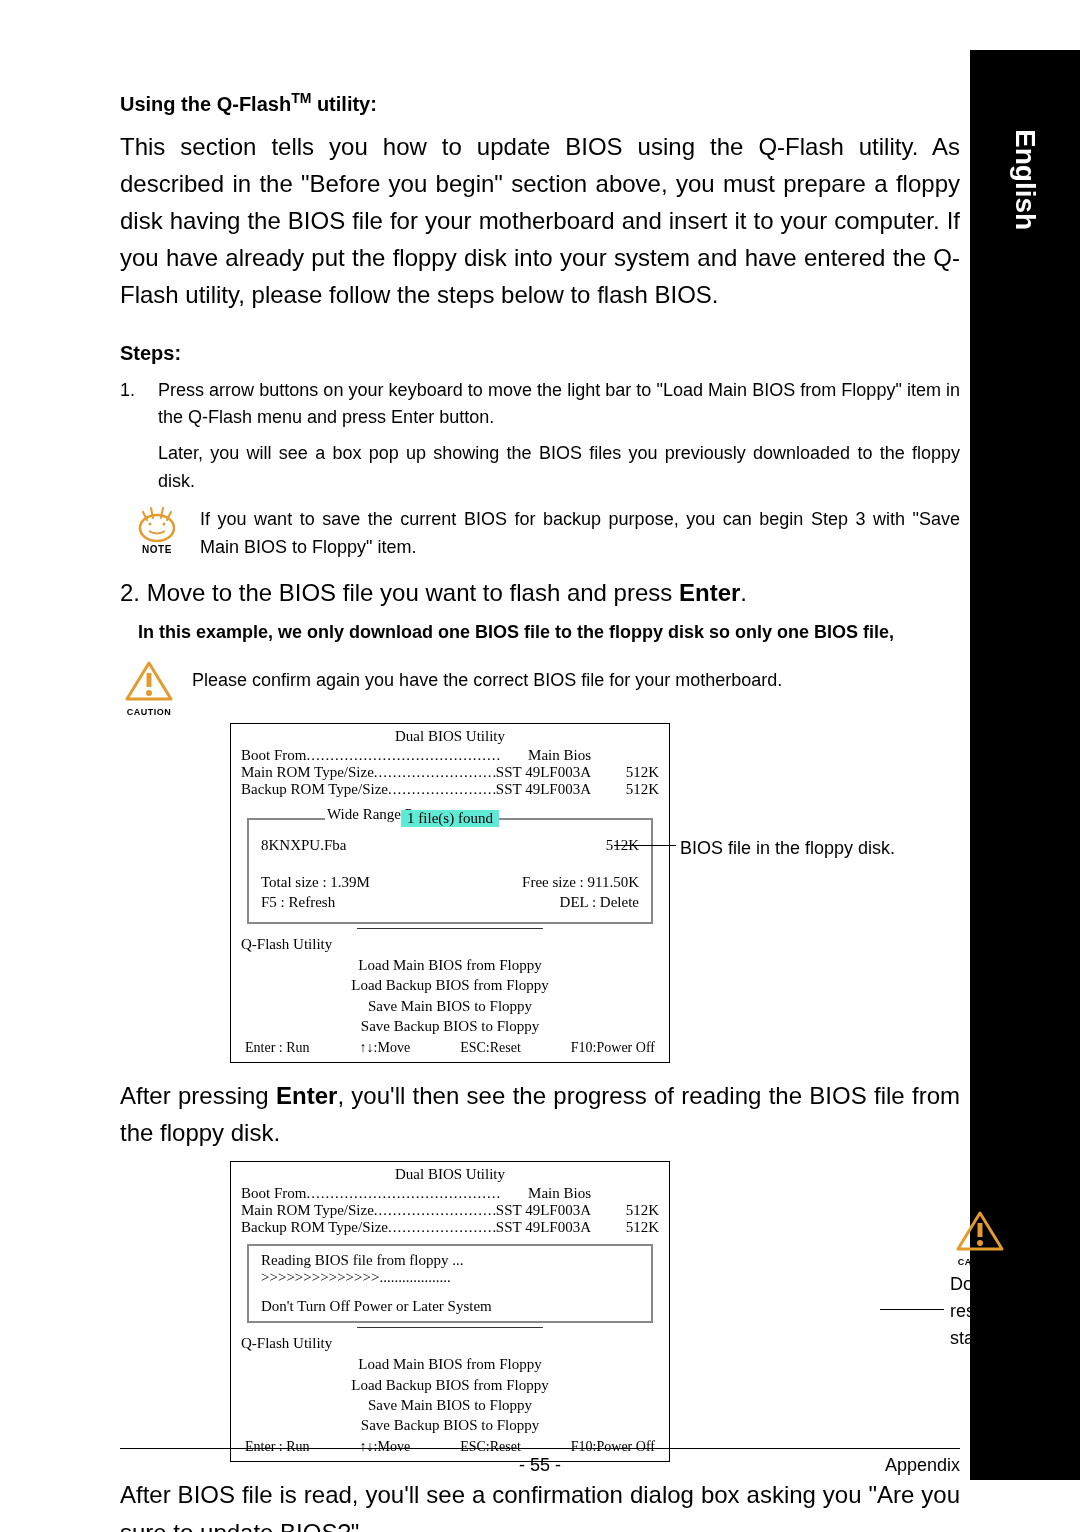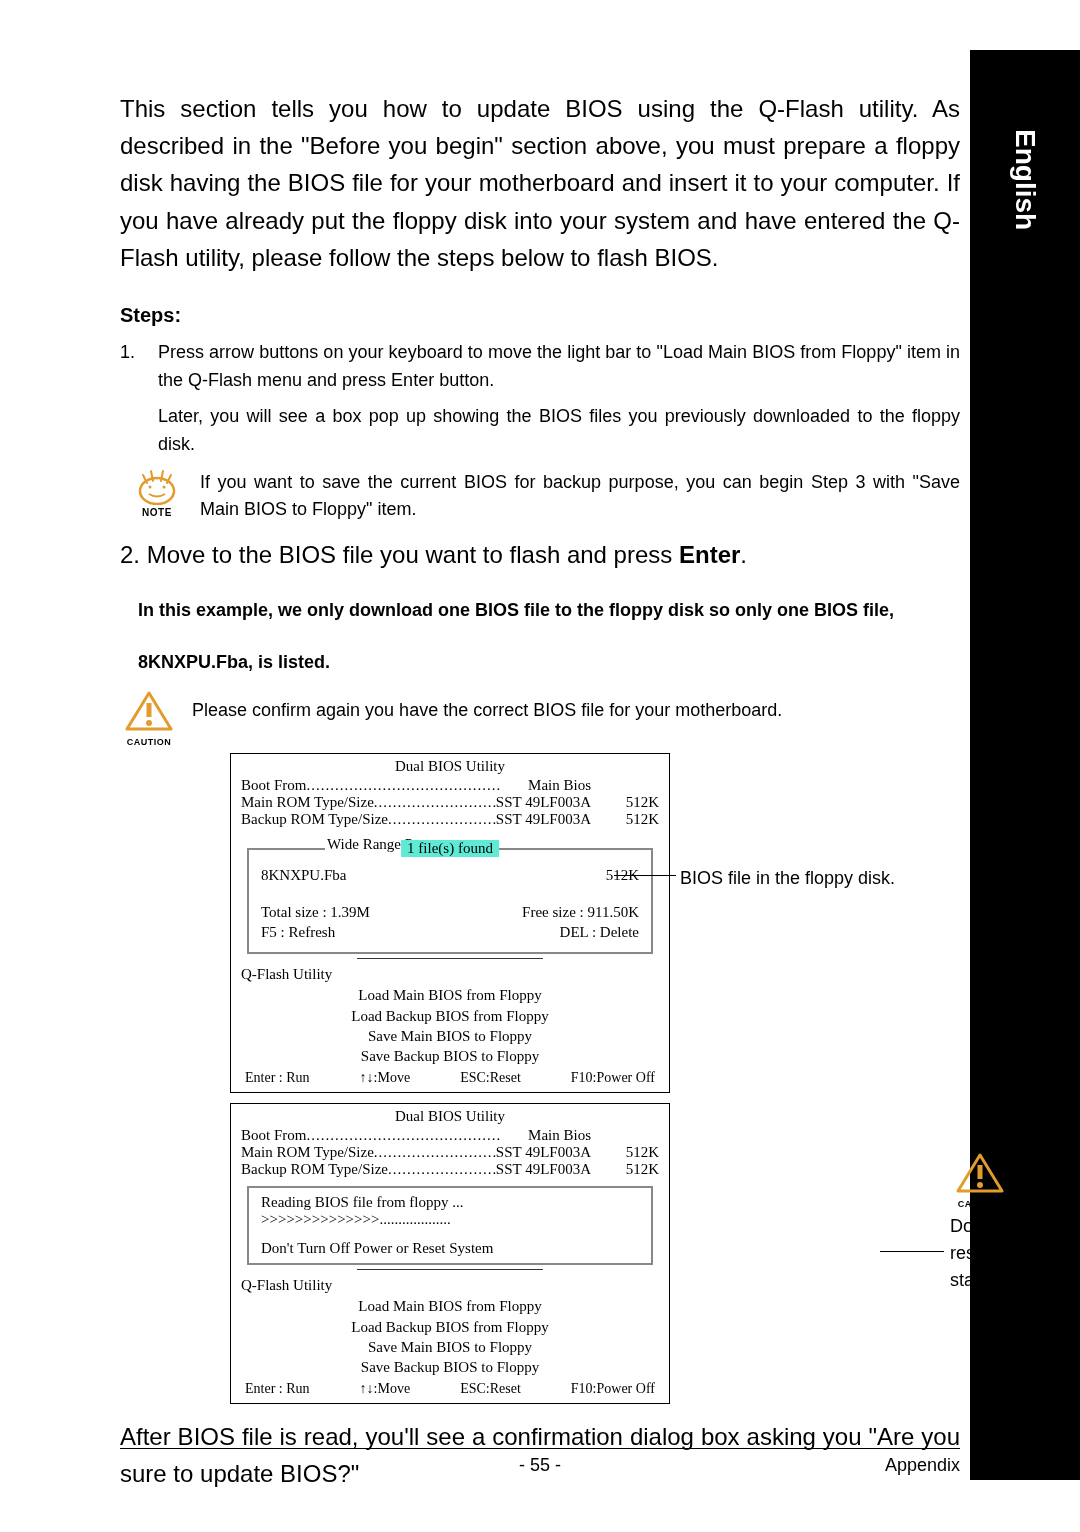--- a/index.html
+++ b/index.html
@@ -91,21 +91,21 @@
     font-size: 18px;
     line-height: 1.55;
     flex: 1;
     text-align: justify;
   }
   .bold-line {
     font-size: 18px;
     font-weight: bold;
     line-height: 1.55;
     margin-left: 18px;
-    margin-top: 24px;
+    margin-top: 8px;
   }
   .caution-row {
     display: flex;
     align-items: flex-start;
     gap: 16px;
     margin: 14px 0 6px 2px;
   }
   .caution-icon { width: 54px; flex: none; text-align: center; }
   .caution-icon-label {
     font-size: 9px;
@@ -240,20 +240,23 @@
   .sizecol { display: inline-block; width: 50px; text-align: right; margin-left: 18px; }
 </style>
 </head>
 <body>
 
 <div class="black-strip"></div>
 <div class="lang-tab">English</div>
 
 <div class="page">
 
+  <h2>
+    <span>Using the Q-Flash<span class="sup">TM</span> utility:</span>
+  </h2>
 
   <p class="body-text">This section tells you how to update BIOS using the Q-Flash utility. As described in the "Before you begin" section above, you must prepare a floppy disk having the BIOS file for your motherboard and insert it to your computer. If you have already put the floppy disk into your system and have entered the Q-Flash utility, please follow the steps below to flash BIOS.</p>
 
   <h3>Steps:</h3>
 
   <div class="step-row">
     <div class="step-num">1.</div>
     <div class="step-body">Press arrow buttons on your keyboard to move the light bar to "Load Main BIOS from Floppy" item in the Q-Flash menu and press Enter button.</div>
   </div>
   <div class="continuation">Later, you will see a box pop up showing the BIOS files you previously downloaded to the floppy disk.</div>
@@ -269,21 +272,20 @@
       </svg>
       <div class="note-icon-label">NOTE</div>
     </div>
     <div class="note-text">If you want to save the current BIOS for backup purpose, you can begin Step 3 with "Save Main BIOS to Floppy" item.</div>
   </div>
 
   <p class="body-text" style="margin:0 0 4px;">
     <span>2. Move to the BIOS file you want to flash and press </span><b>Enter</b><span>.</span>
   </p>
   <div class="bold-line">In this example, we only download one BIOS file to the floppy disk so only one BIOS file,</div>
-  <div class="bold-line">8KNXPU.Fba, is listed.</div>
 
   <div class="caution-row">
     <div class="caution-icon">
       <svg width="48" height="40" viewBox="0 0 48 40">
         <path d="M24 2 L46 38 L2 38 Z" fill="none" stroke="#e29b2c" stroke-width="3" stroke-linejoin="round"></path>
         <rect x="21.5" y="12" width="5" height="14" fill="#e29b2c"></rect>
         <circle cx="24" cy="32" r="3" fill="#e29b2c"></circle>
       </svg>
       <div class="caution-icon-label">CAUTION</div>
     </div>
@@ -342,20 +344,23 @@
       <div class="bios-keys">
         <span>Enter : Run</span>
         <span>↑↓:Move</span>
         <span>ESC:Reset</span>
         <span>F10:Power Off</span>
       </div>
     </div>
     <div class="annotations annot-1">BIOS file in the floppy disk.</div>
   </div>
 
+  <p class="body-text" style="margin:14px 0 10px;">
+    <span>After pressing </span><b>Enter</b><span>, you'll then see the progress of reading the BIOS file from the floppy disk.</span>
+  </p>
 
   <div class="bios-container">
     <div class="bios-box">
       <div class="bios-title">Dual BIOS Utility</div>
       <div class="dotted-row">
           <span class="lbl">Boot From</span>
           <span class="dots">.........................................</span>
           <span class="val">Main Bios</span>
           <span class="sizecol"></span>
         </div>
@@ -371,21 +376,21 @@
           <span class="val">SST 49LF003A</span>
           <span class="sizecol">512K</span>
         </div>
 
       <div style="height:6px"></div>
 
       <div class="innerbox">
         <div>Reading BIOS file from floppy ...</div>
         <div>&gt;&gt;&gt;&gt;&gt;&gt;&gt;&gt;&gt;&gt;&gt;&gt;&gt;&gt;...................</div>
         <div style="height:12px"></div>
-        <div>Don't Turn Off Power or Reset System</div>
+        <div>Don't Turn Off Power or Later System</div>
       </div>
 
       <div class="bios-obscured" style="text-decoration:line-through;">────────────────────</div>
       <div class="bios-menu-label">Q-Flash Utility</div>
       <div class="bios-menu">
         <div>Load Main BIOS from Floppy</div>
         <div>Load Backup BIOS from Floppy</div>
         <div>Save Main BIOS to Floppy</div>
         <div>Save Backup BIOS to Floppy</div>
       </div>

